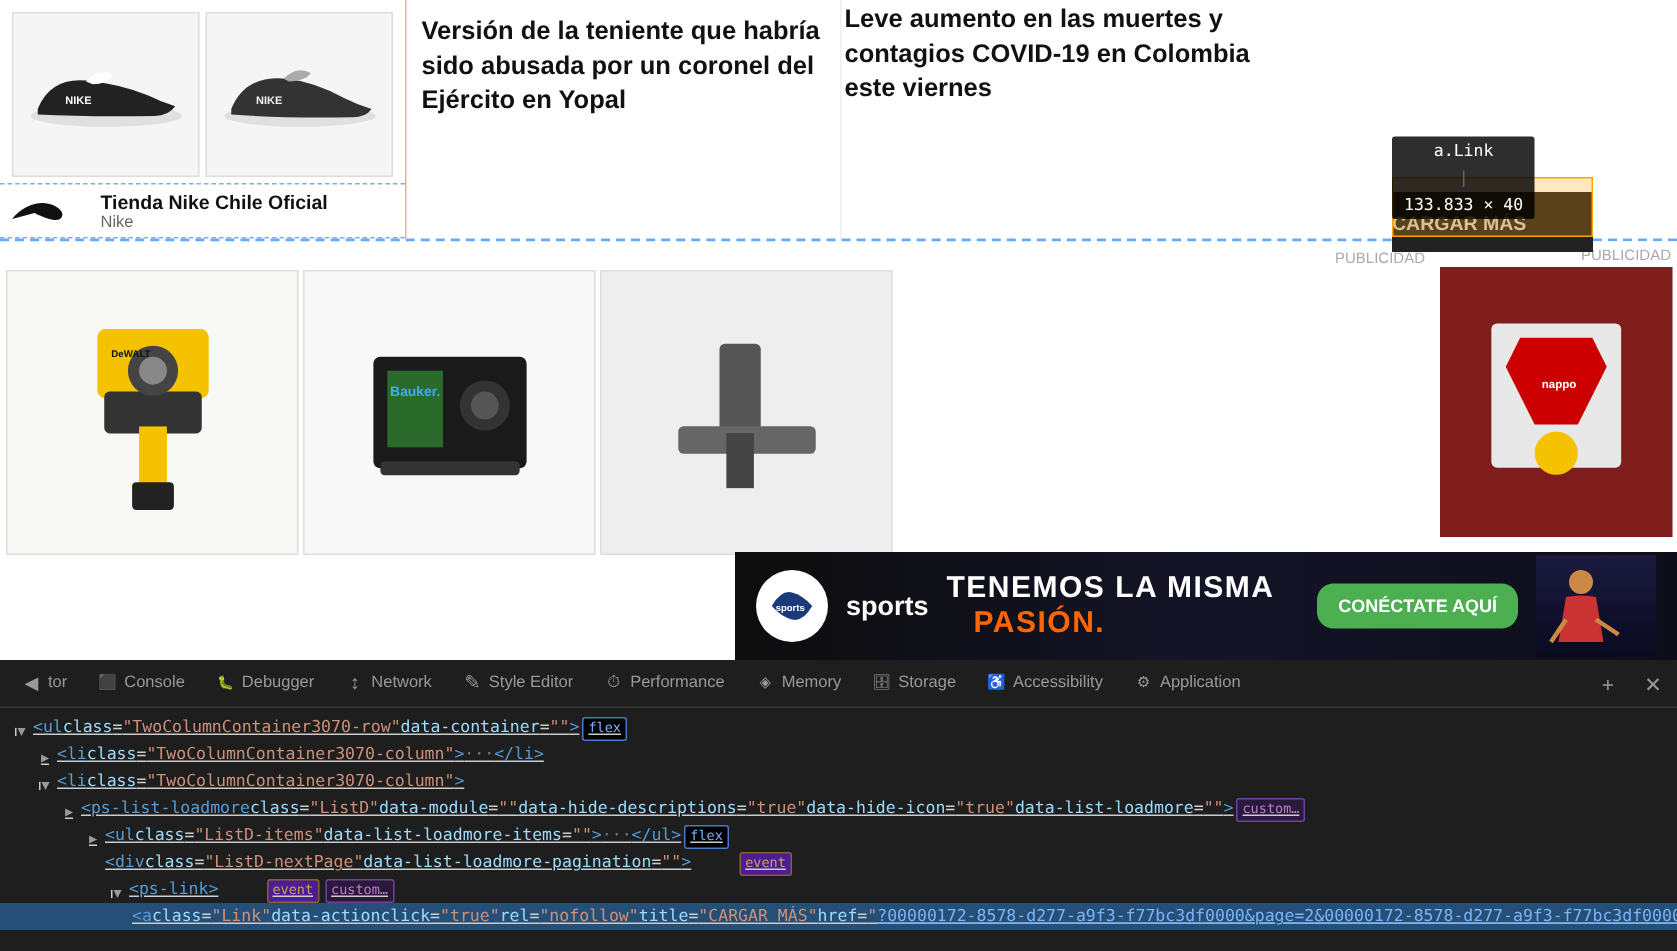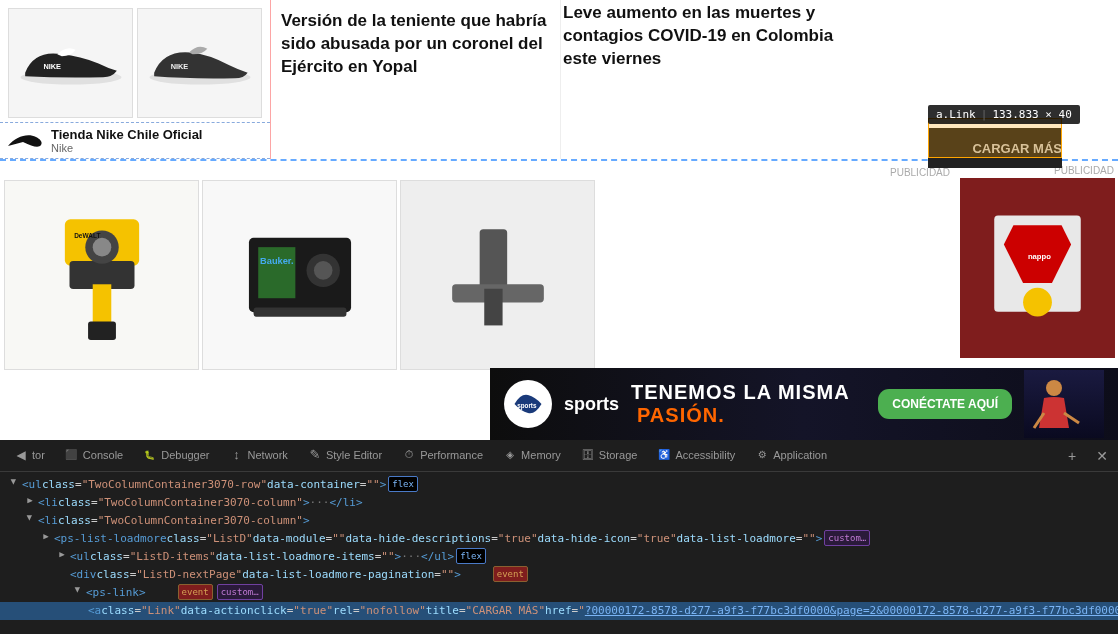--- a/index.html
+++ b/index.html
@@ -77,22 +77,23 @@
       font-family: 'Consolas', 'Monaco', monospace;
       font-size: 11px;
       line-height: 1.6;
       background: #1e1e1e;
     }
 
     .html-line {
       padding: 0 8px;
       white-space: nowrap;
       display: flex;
-      align-items: flex-start;
+      align-items: flex-end;
       min-height: 18px;
+      text-decoration: underline;
     }
     .html-line.selected { background: #264f78; }
 
     .indent { display: inline-block; }
     .expand-arrow {
       display: inline-flex;
       align-items: center;
       justify-content: center;
       width: 12px;
       height: 12px;
@@ -114,21 +115,21 @@
       background: #4a4a6a;
       color: #aaa;
       border: 1px solid #666;
       border-radius: 2px;
       padding: 0 3px;
       font-size: 9px;
       margin: 0 2px;
       cursor: pointer;
     }
     .badge.flex { background: #000000; color: #7ab4f5; border-color: #4a7ac7; }
-    .badge.event { background: #7f1d1d; color: #d4a054; border-color: #8a6030; margin-left: 32px; }
+    .badge.event { background: #4c1d95; color: #d4a054; border-color: #8a6030; margin-left: 32px; }
     .badge.custom { background: #2a1a3a; color: #c07ad4; border-color: #7040a0; }
 
     
     .webpage {
       width: 1118px;
       height: 440px;
       background: #fff;
       overflow: hidden;
       position: relative;
     }
@@ -160,48 +161,48 @@
         <div style="width:125px; height:110px; background:#f5f5f5; border:1px solid #ddd; display:flex; align-items:center; justify-content:center;">
           <svg viewBox="0 0 120 60" width="110" height="55">
             <ellipse cx="60" cy="45" rx="55" ry="8" fill="#e0e0e0"></ellipse>
             <path d="M10,40 Q20,15 50,18 Q70,20 92,32 Q102,37 112,40 Q108,46 98,46 Q50,47 10,44Z" fill="#333"></path>
             <path d="M48,18 Q58,8 68,14 Q63,20 52,20Z" fill="#aaa"></path>
             <text x="28" y="36" font-size="8" fill="#eee" font-weight="bold">NIKE</text>
           </svg>
         </div>
       </div>
 
-      <div style="display:flex; align-items:center; gap:8px; padding:4px 8px; border-top:1px dashed #88aadd; border-bottom:1px dashed #88aadd;">
+      <div style="display:flex; align-items:center; gap:24px; padding:4px 8px; border-top:1px dashed #88aadd; border-bottom:1px dashed #88aadd;">
         <svg width="35" height="18" viewBox="0 0 35 18">
           <path d="M0,14 C8,4 20,1 28,5 C32,7 35,10 33,13 C31,16 25,15 15,10 Z" fill="#111"></path>
         </svg>
         <div>
           <div style="font-size:13px; font-weight:bold; color:#111;">Tienda Nike Chile Oficial</div>
           <div style="font-size:11px; color:#666;">Nike</div>
         </div>
       </div>
     </div>
 
     <div style="display:flex; flex:1;">
       <div style="width:290px; padding:10px; border-left:1px solid #fca5a5;">
         <div style="font-size:17px; font-weight:bold; color:#111; line-height:1.35;">Versión de la teniente que habría sido abusada por un coronel del Ejército en Yopal</div>
       </div>
       <div style="width:290px; padding:2px; border-left:1px solid #eee;">
         <div style="font-size:17px; font-weight:bold; color:#111; line-height:1.35;">Leve aumento en las muertes y contagios COVID-19 en Colombia este viernes</div>
       </div>
     </div>
 
     <div style="position:relative; width:200px; flex-shrink:0;">
-      <div style="background:rgba(0,0,0,0.82); color:#fff; font-size:11px; font-family:monospace; padding:3px 8px; display:inline-flex; align-items:center; gap:5px; position:absolute; top:105px; left:10px; border-radius:2px; z-index:10;">
+      <div style="background:rgba(0,0,0,0.82); color:#fff; font-size:11px; font-family:monospace; padding:3px 8px; display:inline-flex; align-items:center; gap:5px; position:absolute; top:91px; left:10px; border-radius:2px; z-index:10;flex-direction:column;">
         <span>a.Link</span>
         <span style="color:#666;">|</span>
         <span>133.833 × 40</span>
       </div>
       <div style="position:absolute; top:118px; left:10px; width:134px; height:40px; background:rgba(255,165,0,0.25); border:1px solid orange; z-index:5;"></div>
-      <div style="position:absolute; top:128px; left:10px; width:134px; height:40px; background:#222; display:flex; align-items:center; justify-content:flex-end; z-index:4;">
+      <div style="position:absolute; top:128px; left:10px; width:134px; height:40px; background:#222; display:flex; align-items:center; justify-content:flex-start; z-index:4;">
         <span style="color:#ccc; font-size:13px; font-weight:bold;">CARGAR MÁS</span>
       </div>
     </div>
   </div>
 
   <div style="display:flex; background:#fff; position:relative;">
     <div style="flex:1; padding:4px;">
       <div style="font-size:10px; color:#aaa; text-align:right; padding:2px 4px;">PUBLICIDAD</div>
       
       
@@ -256,21 +257,21 @@
   <div style="position:absolute; bottom:0; left:490px; width:628px; height:72px; background:linear-gradient(90deg,#0d0d0d,#141428,#0d0d1a); display:flex; align-items:center; gap:12px; padding:0 14px; z-index:3;">
     <div style="width:48px; height:48px; background:#fff; border-radius:50%; display:flex; align-items:center; justify-content:center;">
       <svg viewBox="0 0 40 40" width="36" height="36">
         <path d="M5,20 Q12,8 20,10 Q28,12 35,20 Q28,32 20,30 Q12,28 5,20Z" fill="#1a3a7a"></path>
         <text x="8" y="24" font-size="7" fill="#fff" font-weight="bold">sports</text>
       </svg>
     </div>
     <div style="color:#fff; font-size:18px; font-weight:bold;">sports</div>
     <div style="color:#fff; font-size:20px; font-weight:bold; letter-spacing:1px; flex:1;">
       <span>TENEMOS LA MISMA</span>
-      <span style="color:#ff6600; margin-left:6px;">PASIÓN.</span>
+      <span style="color:#ff6600; margin-left:18px;">PASIÓN.</span>
     </div>
     <div style="background:#4caf50; color:#fff; padding:8px 14px; font-size:12px; font-weight:bold; border-radius:11px; cursor:pointer; white-space:nowrap;">CONÉCTATE AQUÍ</div>
 
     <div style="width:80px; height:68px; background:linear-gradient(to bottom, #1a1a40, #0a0a20); overflow:hidden; display:flex; align-items:flex-end;">
       <svg viewBox="0 0 60 60" width="60" height="60">
         <circle cx="30" cy="10" r="8" fill="#cc8844"></circle>
         <path d="M20,20 Q30,18 40,20 L45,50 L15,50Z" fill="#cc3333"></path>
         <line x1="20" y1="35" x2="10" y2="50" stroke="#cc8844" stroke-width="3"></line>
         <line x1="40" y1="35" x2="55" y2="45" stroke="#cc8844" stroke-width="3"></line>
       </svg>

